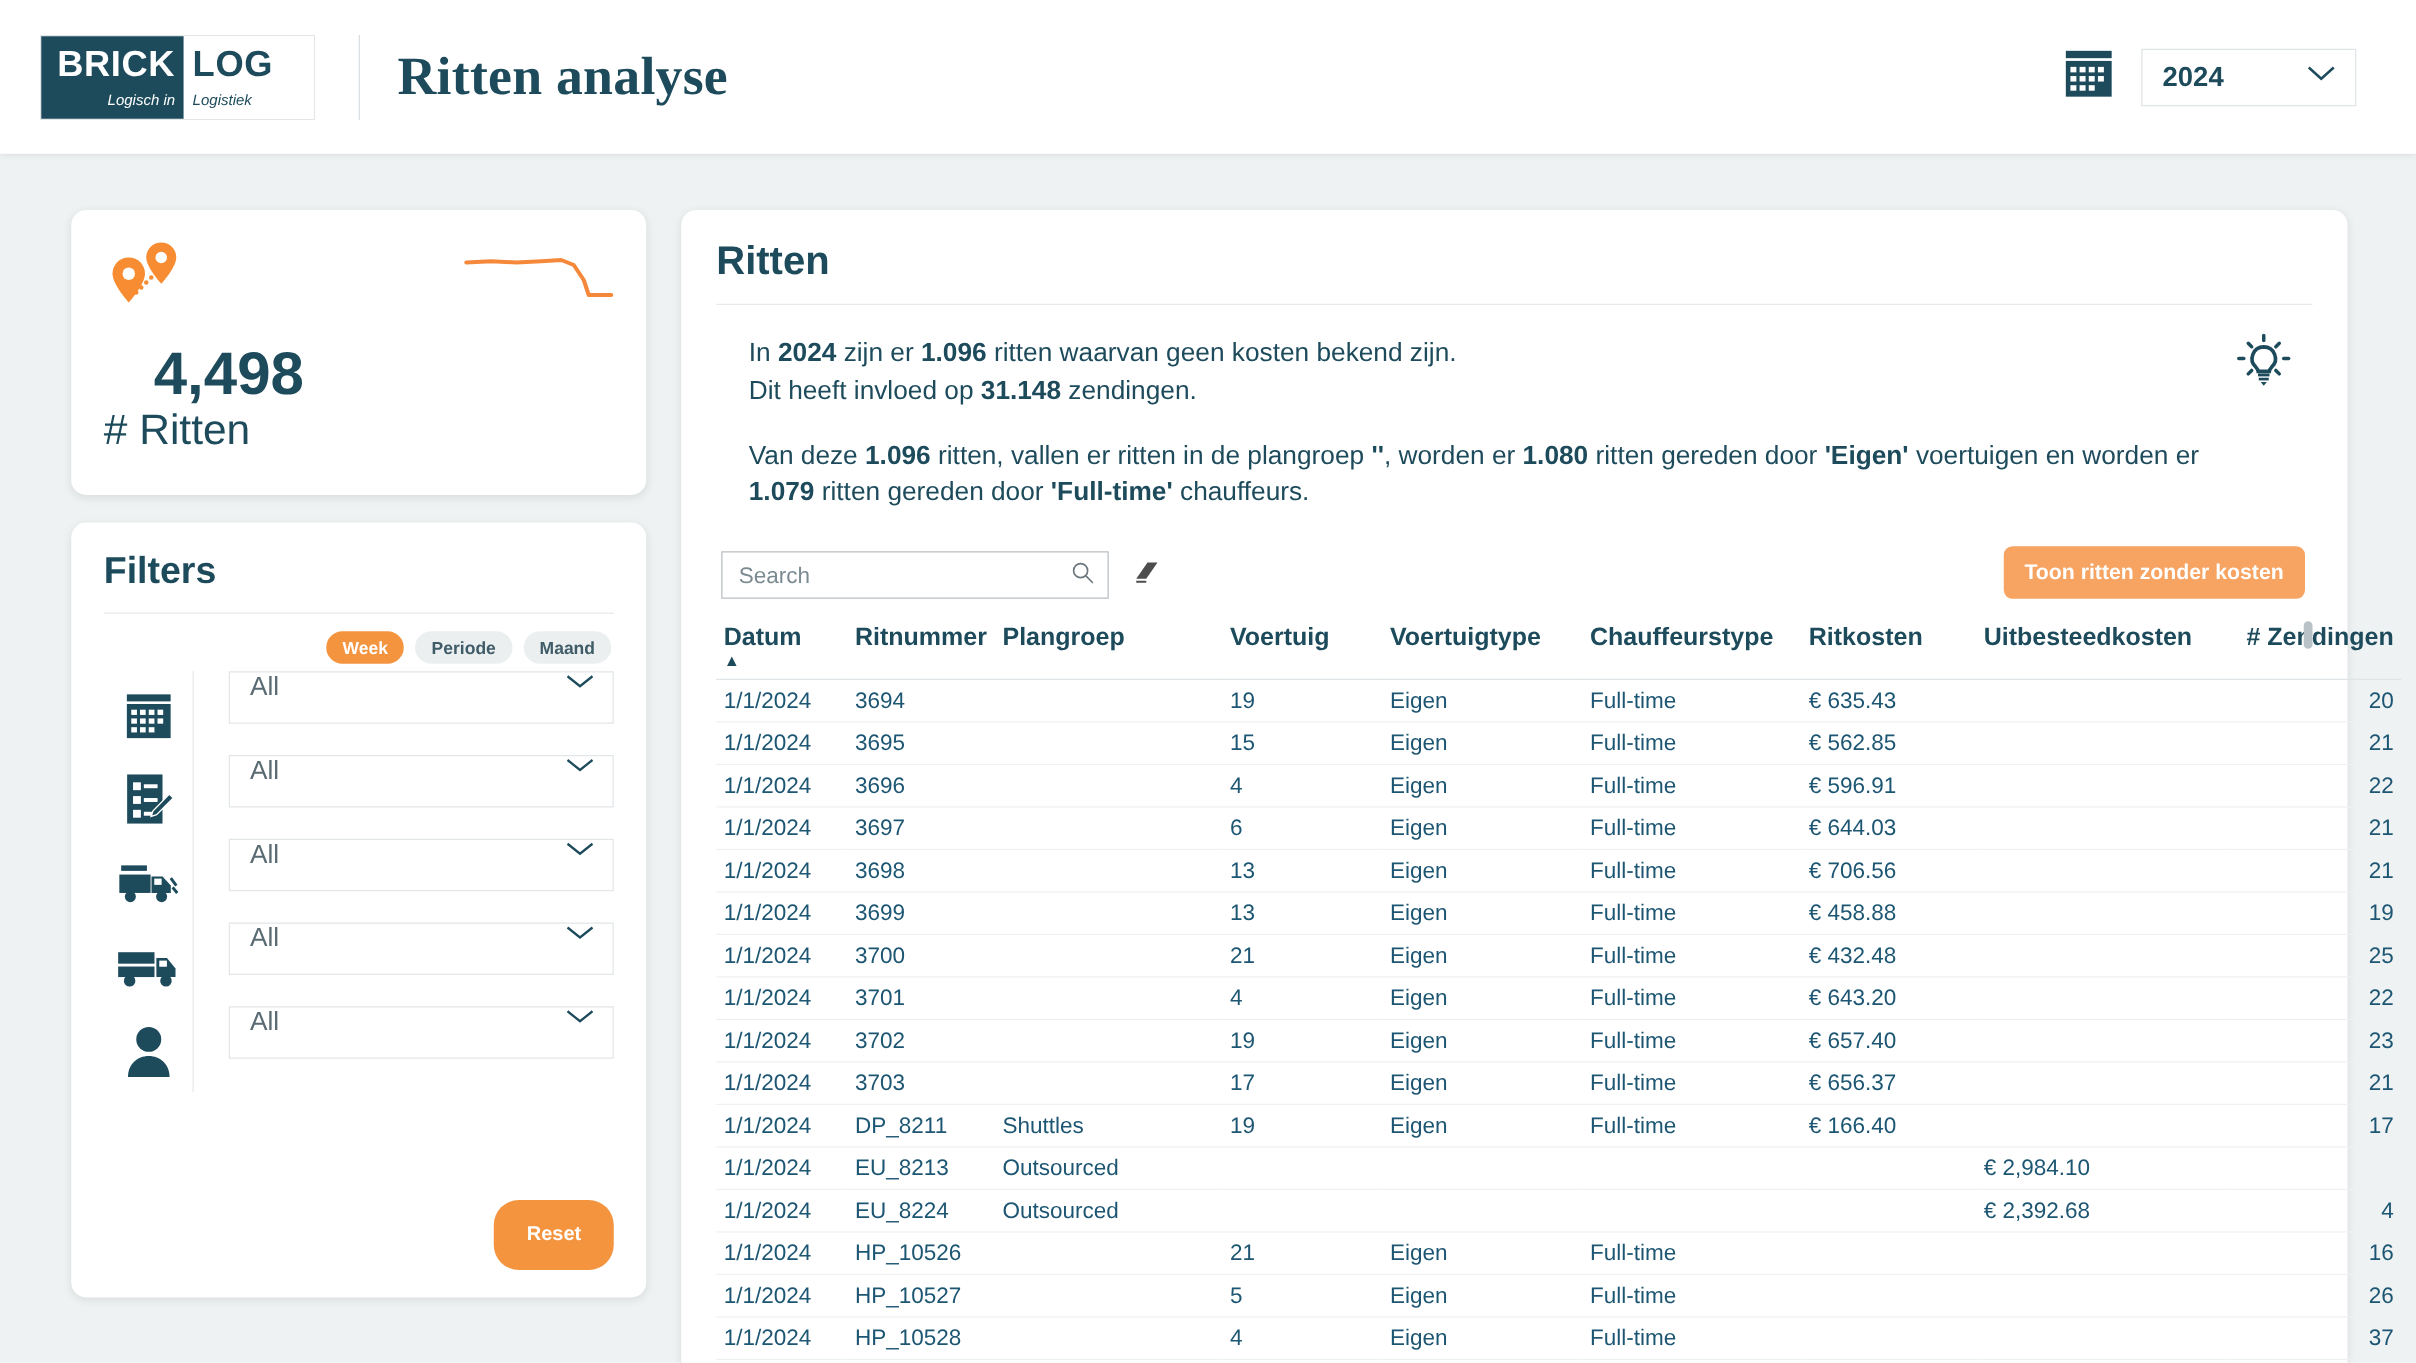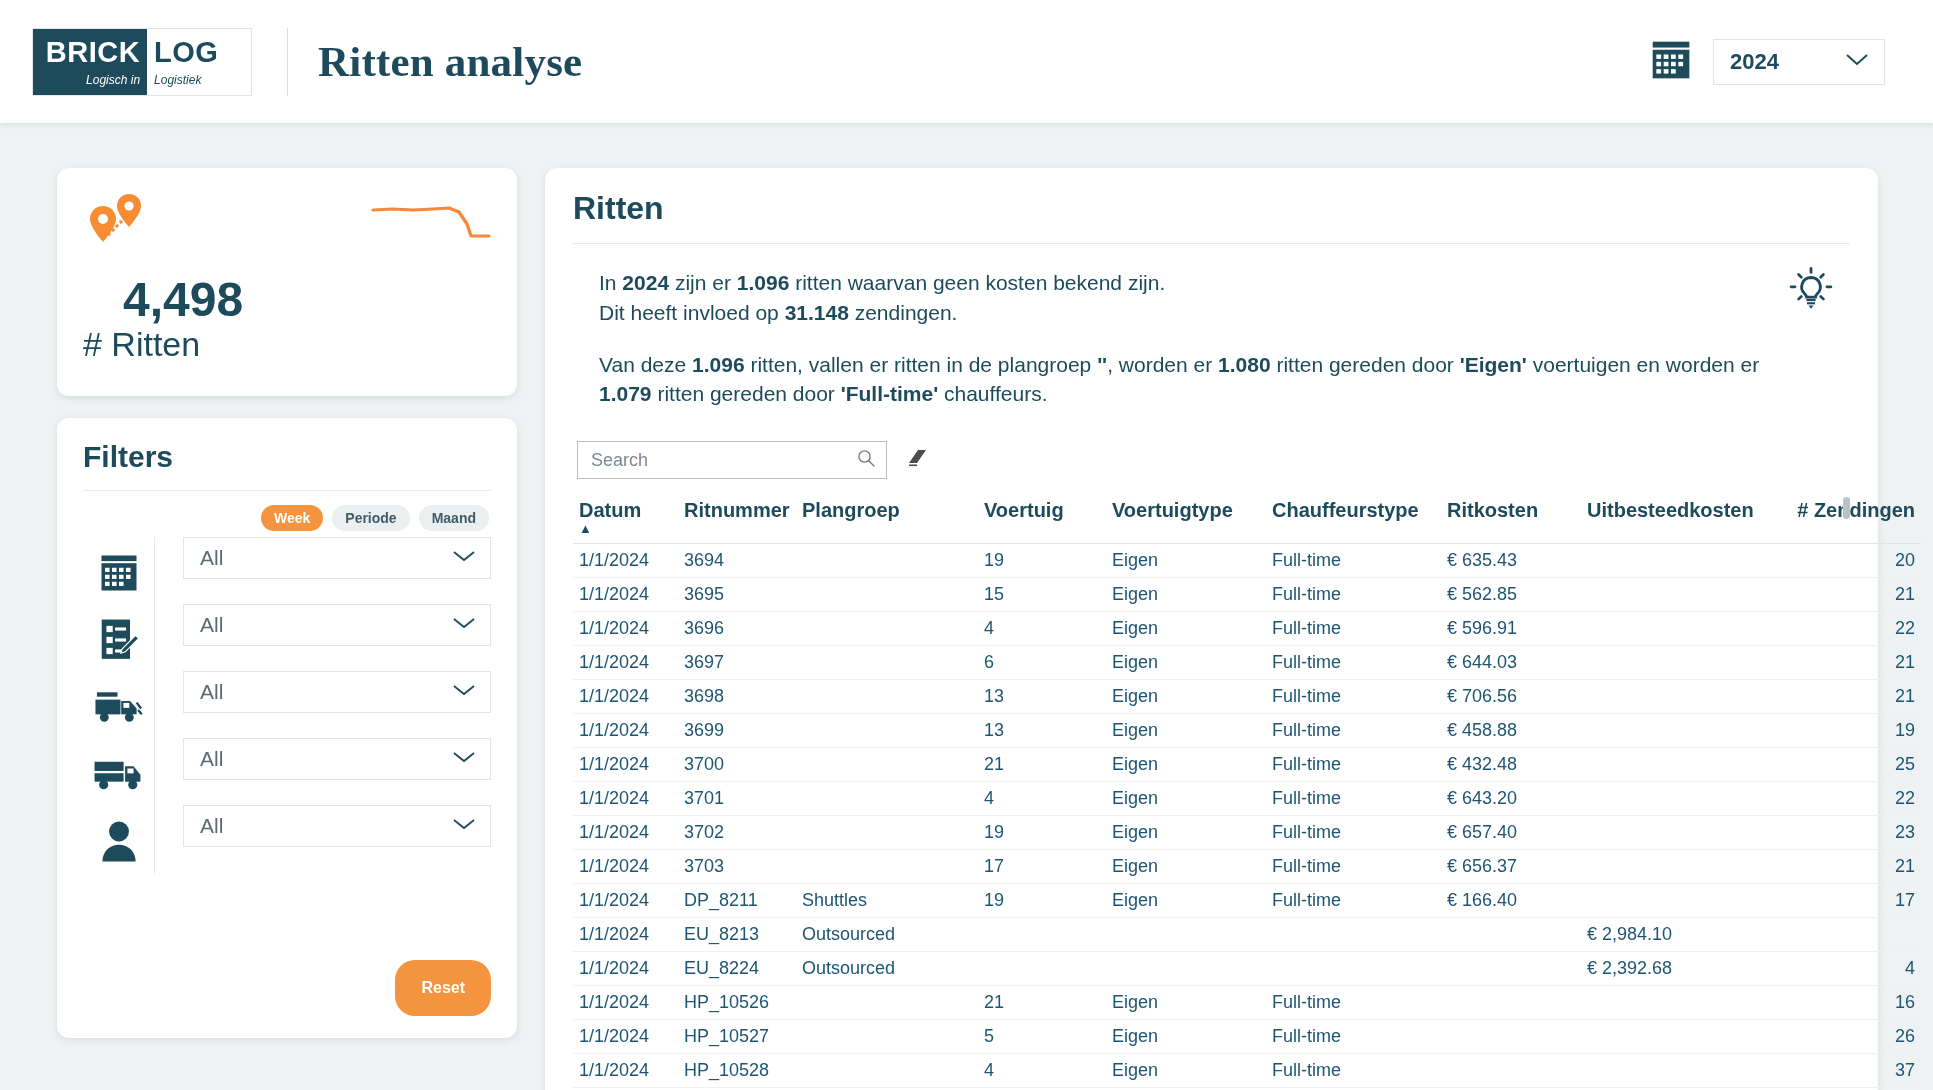--- a/index.html
+++ b/index.html
@@ -78,21 +78,21 @@
     width: 72px; display: flex; flex-direction: column;
     align-items: center; gap: 0; padding-top: 2px;
     border-right: 1px solid #e6eaec;
   }
   .filter-icons .ficon {
     height: 67px; display: flex; align-items: center; justify-content: center; width: 100%;
   }
   .filter-fields { flex: 1; padding-left: 28px; }
   .sel {
     height: 42px; margin-bottom: 25px; border: 1px solid #e2e6e8; background: #fff;
-    display: flex; align-items: center; justify-content: space-between;
+    display: flex; justify-content: space-between;
     padding: 0 14px 0 16px;
   }
   .sel-value { font-size: 21px; color: #5a6b73; }
   .reset-btn {
     position: absolute; right: 26px; bottom: 22px;
     background: #f5943f; color: #fff; border: none; border-radius: 20px;
     font-size: 16px; font-weight: 700; padding: 19px 26px; cursor: pointer;
     font-family: "Liberation Sans", sans-serif;
   }
 
@@ -402,20 +402,21 @@
             <path d="M12.7 12.7 L18 18" stroke="#6b767c" stroke-width="1.3" stroke-linecap="round"></path>
           </svg>
         </span>
       </div>
       <span class="eraser">
         <svg width="24" height="22" viewBox="0 0 24 22">
           <path d="M4 16 L13 3 L21 3 L12 16 Z" fill="#4d4d4d"></path>
           <path d="M4 18.3 L12 18.3" stroke="#4d4d4d" stroke-width="1.6"></path>
         </svg>
       </span>
+      <button class="cost-btn">Toon ritten zonder kosten</button>
     </div>
 
     <div class="table-wrap">
       <table>
         <thead>
           <tr>
             <th class="col-datum">
               <span>Datum</span>
               <span class="sortcaret">▲</span>
             </th>

